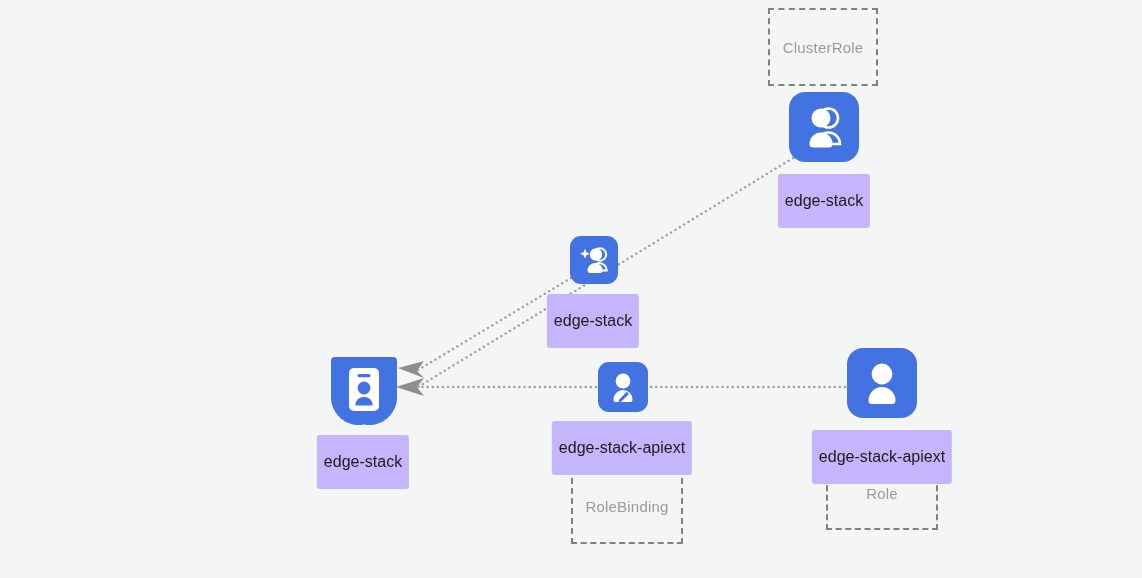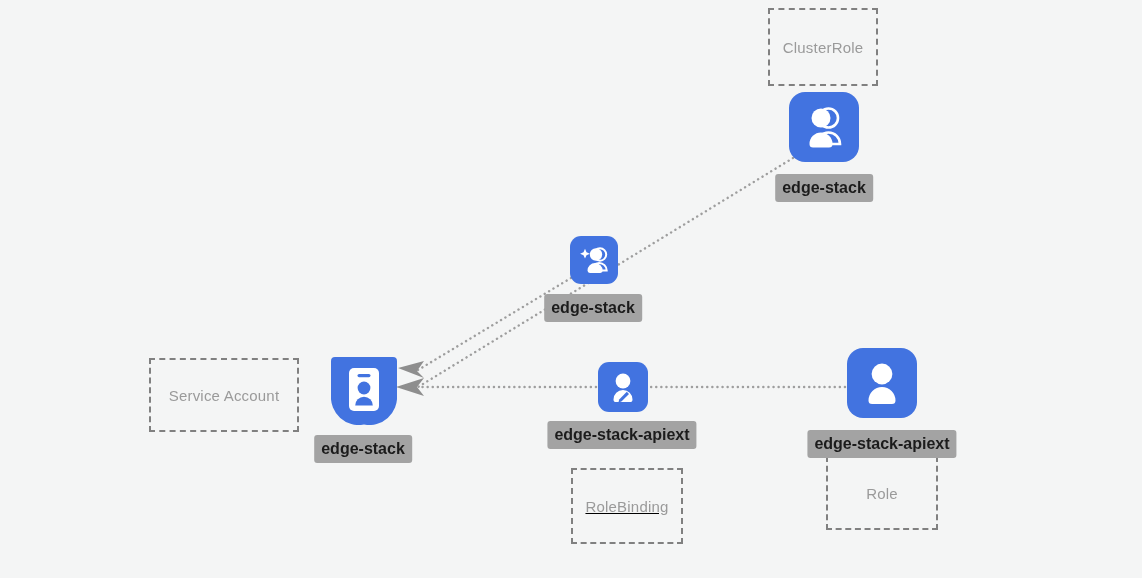--- a/index.html
+++ b/index.html
@@ -50,29 +50,28 @@
   }
   .node-icon {
     position: absolute;
     left: 0;
     top: 0;
     display: block;
   }
   .chip {
     position: absolute;
     box-sizing: border-box;
-    background: #a3a3a3;
+    background: #c4b5fd;
     color: #1c1c1c;
     font-size: 16px;
     line-height: 22px;
-    padding: 3px 7px;
+    padding: 16px 7px;
     border-radius: 3px;
     white-space: nowrap;
     transform: translateX(-50%);
-    font-weight: bold;
   }
 </style>
 </head>
 <body>
 
 <div id="canvas">
 
   <svg id="edges" viewBox="0 0 1142 578" xmlns="http://www.w3.org/2000/svg">
 
     <line x1="793" y1="158" x2="418" y2="387" stroke="#9e9e9e" stroke-width="2.4" stroke-linecap="round" stroke-dasharray="0.1 5"></line>
@@ -86,25 +85,22 @@
     <polygon points="398,368 424,361 417,371 424,378" fill="#8e8e8e"></polygon>
 
     <polygon points="396,387 424,378 417,387 424,396" fill="#8e8e8e"></polygon>
   </svg>
 
   <div class="kind-box" style="left:768px; top:8px; width:110px; height:78px;">
     <span class="kind-label">ClusterRole</span>
   </div>
 
 
-  <div class="kind-box" style="left:149px; top:358px; width:150px; height:74px;">
-    <span class="kind-label">Service Account</span>
-  </div>
 
-  <div class="kind-box" style="left:571px; top:468px; width:112px; height:76px;text-decoration:underline;">
+  <div class="kind-box" style="left:571px; top:468px; width:112px; height:76px;">
     <span class="kind-label">RoleBinding</span>
   </div>
 
   <div class="kind-box" style="left:826px; top:456px; width:112px; height:74px;">
     <span class="kind-label">Role</span>
   </div>
 
   <div class="node" style="left:789px; top:92px; width:70px; height:70px;">
     <svg class="node-icon" width="70" height="70" viewBox="0 0 70 70" xmlns="http://www.w3.org/2000/svg">
       <rect x="0" y="0" width="70" height="70" rx="16" ry="16" fill="#4273e0"></rect>

